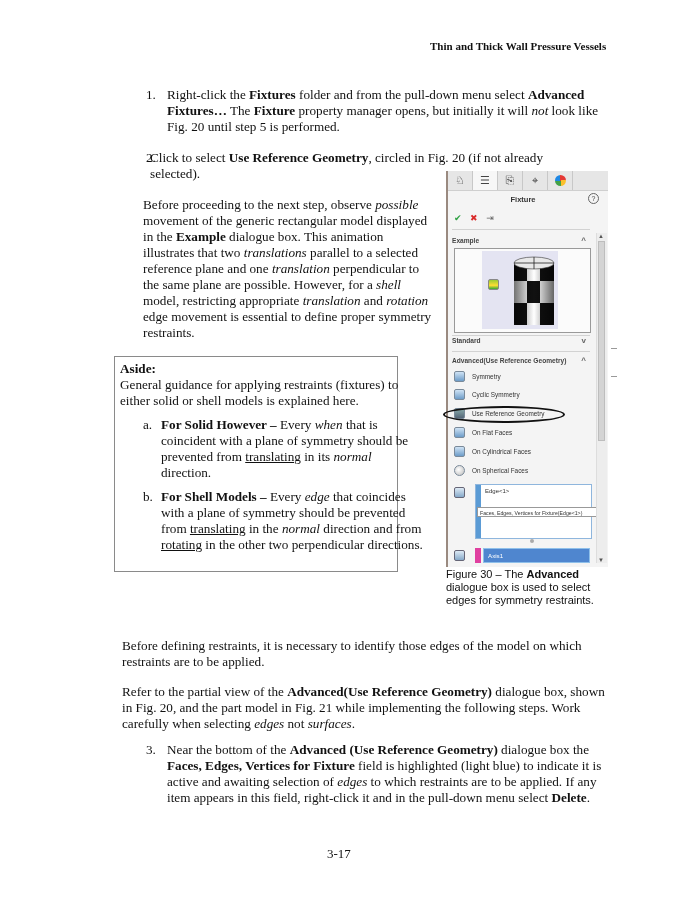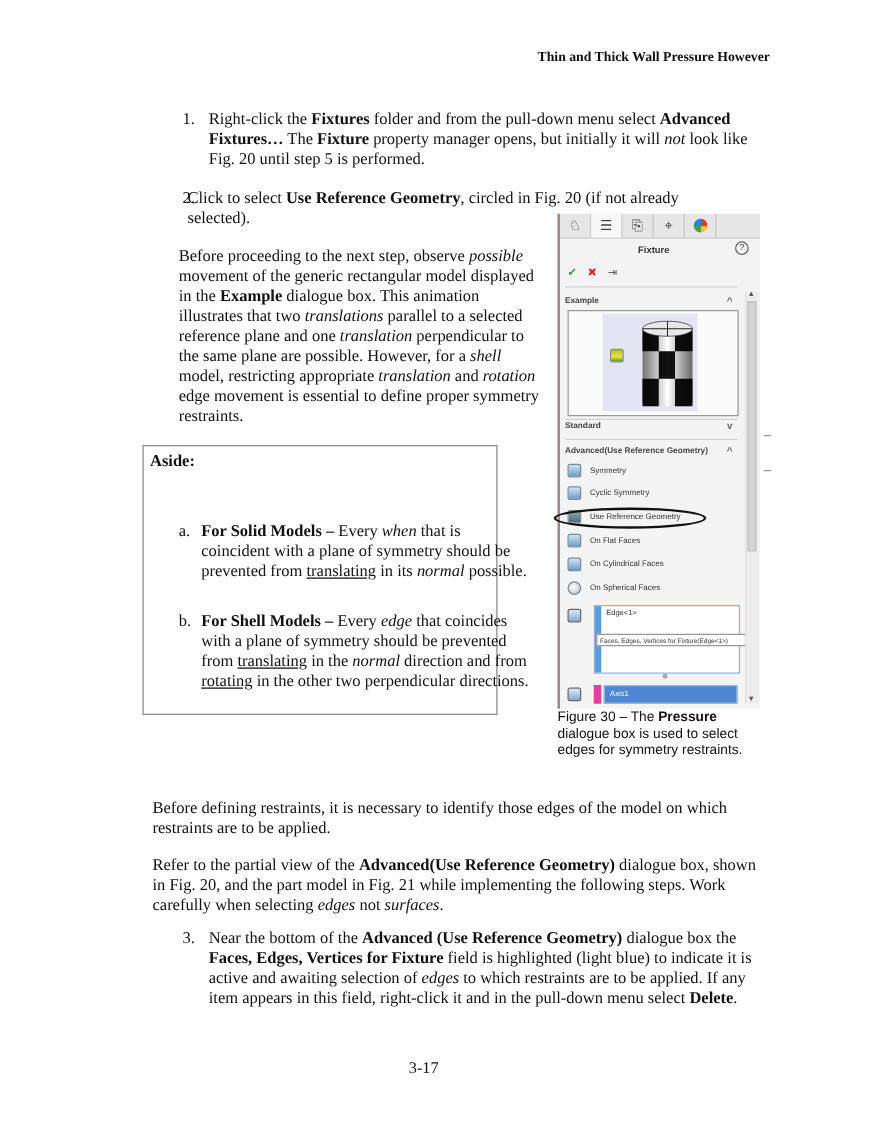--- a/index.html
+++ b/index.html
@@ -60,39 +60,40 @@
                    border:1px solid #bdbdbd; box-sizing:border-box; }
   .scroll .arrow { position:absolute; left:1px; font-size:6px; color:#555; }
   .caption { left:446px; top:568px; width:170px; font-family:"Liberation Sans", sans-serif;
              font-size:11px; line-height:13px; color:#111; }
   .pageno { left:327px; top:846px; font-size:13px; }
   .rightmark { left:611px; width:6px; height:1px; background:#999; }
 </style>
 </head>
 <body>
 
-<div class="abs hdr">Thin and Thick Wall Pressure However</div>
+<div class="abs hdr">Thin and Thick Wall Pressure Vessels</div>
 
 <div class="abs p" style="left:146px; top:87px; width:470px;">
   <span class="num" style="left:0;">1.</span>
   <div style="margin-left:21px;"><span>Right-click the </span><span style="font-weight: bold;">Fixtures</span><span> folder and from the pull-down menu select </span><span style="font-weight: bold;">Advanced Fixtures…</span><span>  The </span><span style="font-weight: bold;">Fixture</span><span> property manager opens, but initially it will </span><span style="font-style: italic;">not</span><span> look like Fig. 20 until step 5 is performed.</span></div>
 </div>
 
 <div class="abs p" style="left:146px; top:150px; width:440px;">
   <span class="num" style="left:0;">2.</span>
   <div style="margin-left:4px; width:410px;"><span>Click to select </span><span style="font-weight: bold;">Use Reference Geometry</span><span>, circled in Fig. 20 (if not already selected).</span></div>
 </div>
 
 <div class="abs p" style="left:143px; top:197px; width:292px;"><span>Before proceeding to the next step, observe </span><span style="font-style: italic;">possible</span><span> movement of the generic rectangular model displayed in the </span><span style="font-weight: bold;">Example</span><span> dialogue box.  This animation illustrates that two </span><span style="font-style: italic;">translations</span><span> parallel to a selected reference plane and one </span><span style="font-style: italic;">translation</span><span> perpendicular to the same plane are possible. However, for a </span><span style="font-style: italic;">shell</span><span> model, restricting appropriate </span><span style="font-style: italic;">translation</span><span> and </span><span style="font-style: italic;">rotation</span><span> edge movement is essential to define proper symmetry restraints.</span></div>
 
 <div class="abs aside">
   <div class="p" style="position:absolute; left:5px; top:4px; font-weight:bold;">Aside:</div>
+  <div class="p" style="position:absolute; left:5px; top:20px; width:300px;">General guidance for applying restraints (fixtures) to either solid or shell models is explained here.</div>
   <div class="p" style="position:absolute; left:28px; top:60px; width:280px;">
     <span class="num" style="left:0;">a.</span>
-    <div style="margin-left:18px;"><span style="font-weight: bold;">For Solid Models –</span><span> Every </span><span style="font-style: italic;">when</span><span> that is coincident with a plane of symmetry should be prevented from </span><span style="text-decoration: underline;">translating</span><span> in its </span><span style="font-style: italic;">normal</span><span> possible.</span></div>
+    <div style="margin-left:18px;"><span style="font-weight: bold;">For Solid However –</span><span> Every </span><span style="font-style: italic;">when</span><span> that is coincident with a plane of symmetry should be prevented from </span><span style="text-decoration: underline;">translating</span><span> in its </span><span style="font-style: italic;">normal</span><span> direction.</span></div>
   </div>
   <div class="p" style="position:absolute; left:28px; top:132px; width:280px;">
     <span class="num" style="left:0;">b.</span>
     <div style="margin-left:18px;"><span style="font-weight: bold;">For Shell Models –</span><span> Every </span><span style="font-style: italic;">edge</span><span> that coincides with a plane of symmetry should be prevented from </span><span style="text-decoration: underline;">translating</span><span> in the </span><span style="font-style: italic;">normal</span><span> direction and from </span><span style="text-decoration: underline;">rotating</span><span> in the other two perpendicular directions.</span></div>
   </div>
 </div>
 
 <div class="abs dlg">
   <div class="tabs">
     <div class="tab" style="left:0;">
@@ -210,21 +211,21 @@
   </div>
 </div>
 
 <div class="abs" style="left:446px; top:0; width:1px; height:1px;">
   <div class="ellipse"></div>
 </div>
 
 <div class="abs rightmark" style="top:348px;"></div>
 <div class="abs rightmark" style="top:376px;"></div>
 
-<div class="abs caption"><span>Figure 30 – The </span><span style="font-weight: bold;">Pressure</span><span> dialogue box is used to select edges for symmetry restraints.</span></div>
+<div class="abs caption"><span>Figure 30 – The </span><span style="font-weight: bold;">Advanced</span><span> dialogue box is used to select edges for symmetry restraints.</span></div>
 
 <div class="abs p" style="left:122px; top:638px; width:490px;font-family:Liberation Serif, serif;"><span>Before defining restraints, it is necessary to identify those edges of the model on which restraints are to be applied.</span></div>
 <div class="abs p" style="left:122px; top:684px; width:495px;"><span>Refer to the partial view of the </span><span style="font-weight: bold;">Advanced(Use Reference Geometry)</span><span> dialogue box, shown in Fig. 20, and the part model in Fig. 21 while implementing the following steps. Work carefully when selecting </span><span style="font-style: italic;">edges</span><span> not </span><span style="font-style: italic;">surfaces</span><span>.</span></div>
 
 <div class="abs p" style="left:146px; top:742px; width:470px;">
   <span class="num" style="left:0;">3.</span>
   <div style="margin-left:21px;"><span>Near the bottom of the </span><span style="font-weight: bold;">Advanced (Use Reference Geometry)</span><span> dialogue box the </span><span style="font-weight: bold;">Faces, Edges, Vertices for Fixture</span><span> field is highlighted (light blue) to indicate it is active and awaiting selection of </span><span style="font-style: italic;">edges</span><span> to which restraints are to be applied.  If any item appears in this field, right-click it and in the pull-down menu select </span><span style="font-weight: bold;">Delete</span><span>.</span></div>
 </div>
 
 <div class="abs pageno">3-17</div>

